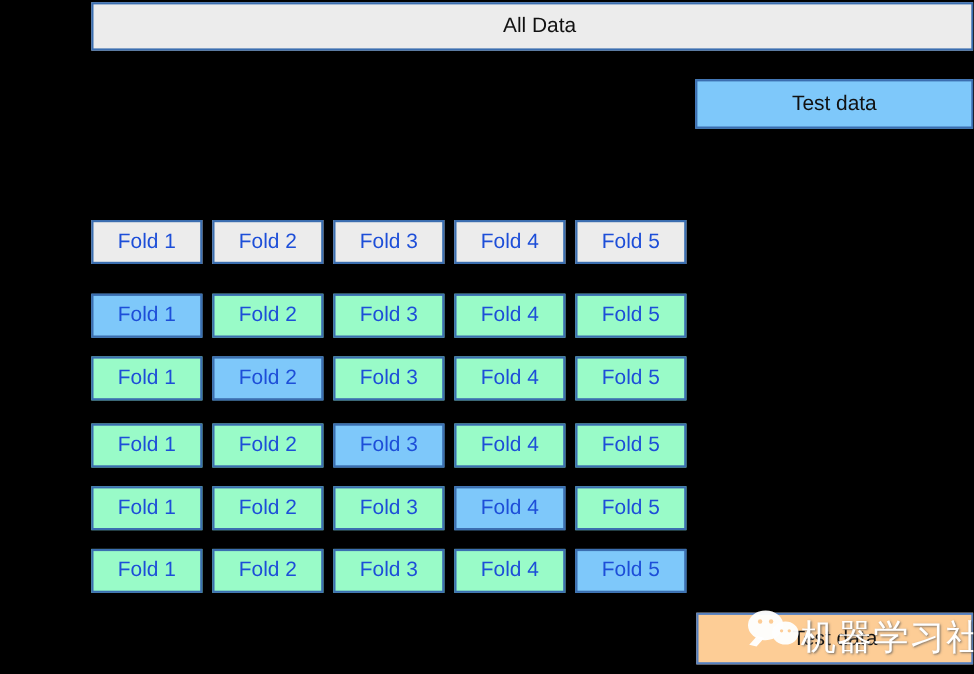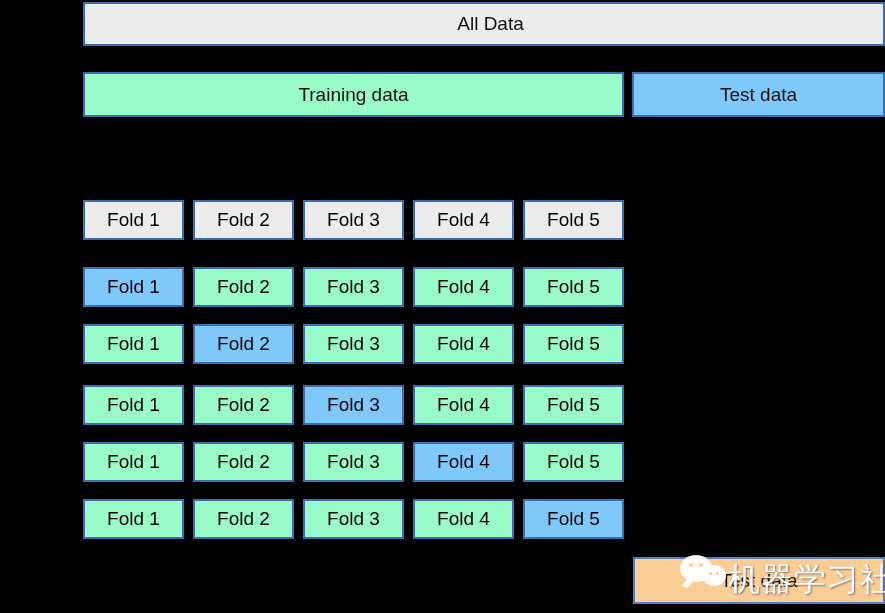--- a/index.html
+++ b/index.html
@@ -16,21 +16,21 @@
   .bar.neutral{background:var(--neutral);padding-left:13px;}
   .bar.train{background:var(--train);}
   .bar.test{background:var(--test);}
   .bar.final{background:var(--final);border-color:var(--border-light);border-width:2px;}
   #all-data{left:83px;top:2px;width:802px;height:44px;}
   #training-bar{left:83px;top:72px;width:541px;height:45px;}
   #test-bar{left:632px;top:72px;width:253px;height:45px;}
   .fold-cell{
     position:absolute;box-sizing:border-box;width:101px;height:40px;
     border:2px solid var(--border);display:flex;align-items:center;justify-content:center;
-    font-size:19px;color:#000000;
+    font-size:19px;color:#1d4ed8;
   }
   .fold-cell.neutral{background:var(--neutral);}
   .fold-cell.train{background:var(--train);}
   .fold-cell.test{background:var(--test);}
   #bottom-test{left:633px;top:557px;width:252px;height:47px;font-size:19px;}
   
   #watermark{position:absolute;left:0;top:0;width:885px;height:613px;pointer-events:none;}
   #wm-community{
     position:absolute;left:728px;top:558px;font-size:32px;letter-spacing:1px;
     color:#fff;text-shadow:1px 1px 2px rgba(90,90,90,.8);white-space:nowrap;
@@ -53,23 +53,20 @@
 </style>
 </head>
 <body>
 
 <div id="canvas" style="--bg: #000000; --border: #3b6eb0; --border-light: #5580c0; --neutral: #ececec; --train: #99fbc8; --test: #7ec8fa; --final: #fdcd96;">
 
   <div id="all-data" class="bar neutral">
     <span>All Data</span>
   </div>
 
-  <div id="training-bar" class="bar train">
-    <span>Training data</span>
-  </div>
 
   <div id="test-bar" class="bar test">
     <span>Test data</span>
   </div>
 
   <div id="cv-grid">
       <div class="fold-cell neutral" style="left: 83px; top: 200px;">Fold 1</div>
       <div class="fold-cell neutral" style="left: 193px; top: 200px;">Fold 2</div>
       <div class="fold-cell neutral" style="left: 303px; top: 200px;">Fold 3</div>
       <div class="fold-cell neutral" style="left: 413px; top: 200px;">Fold 4</div>

